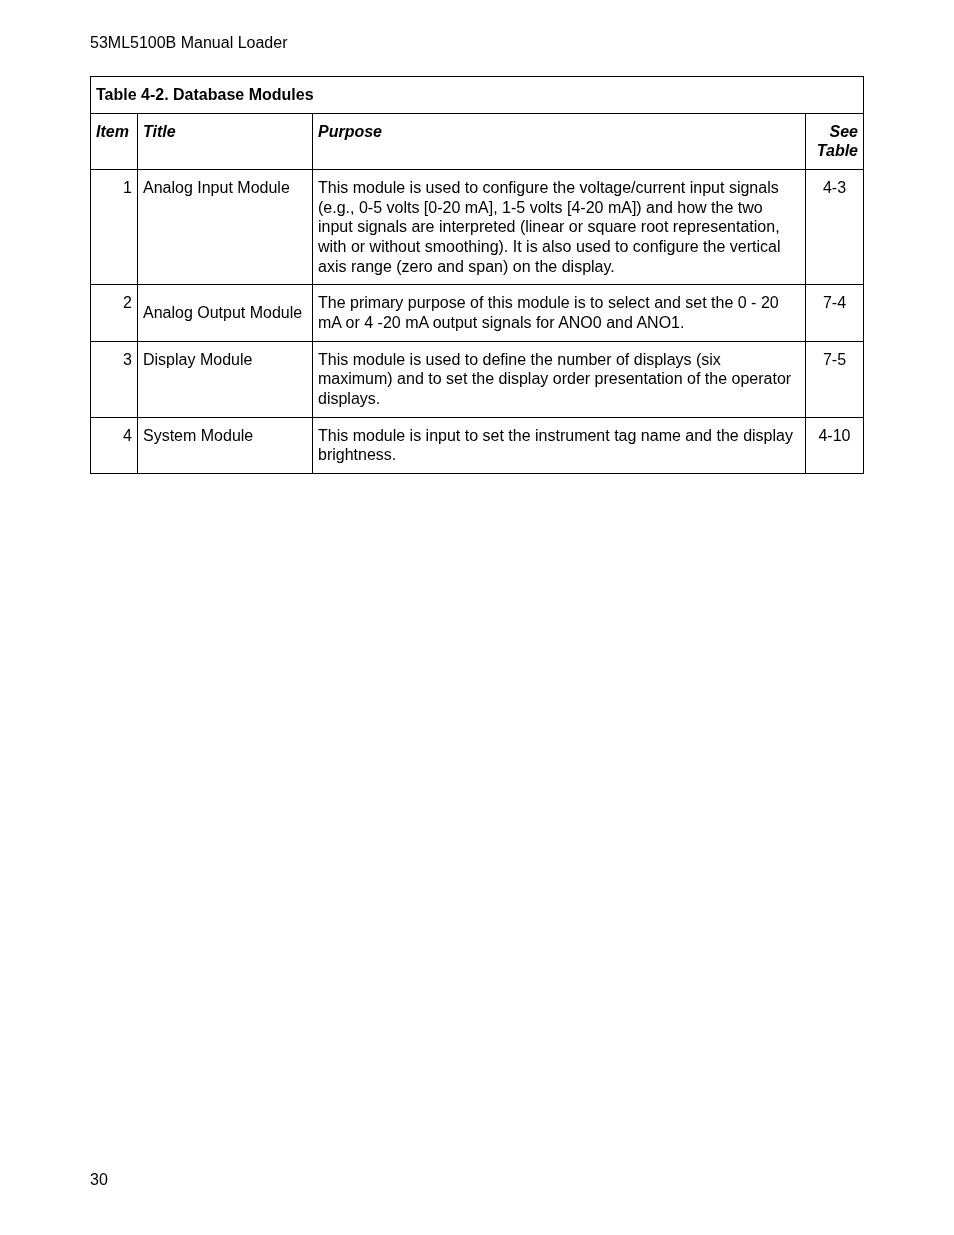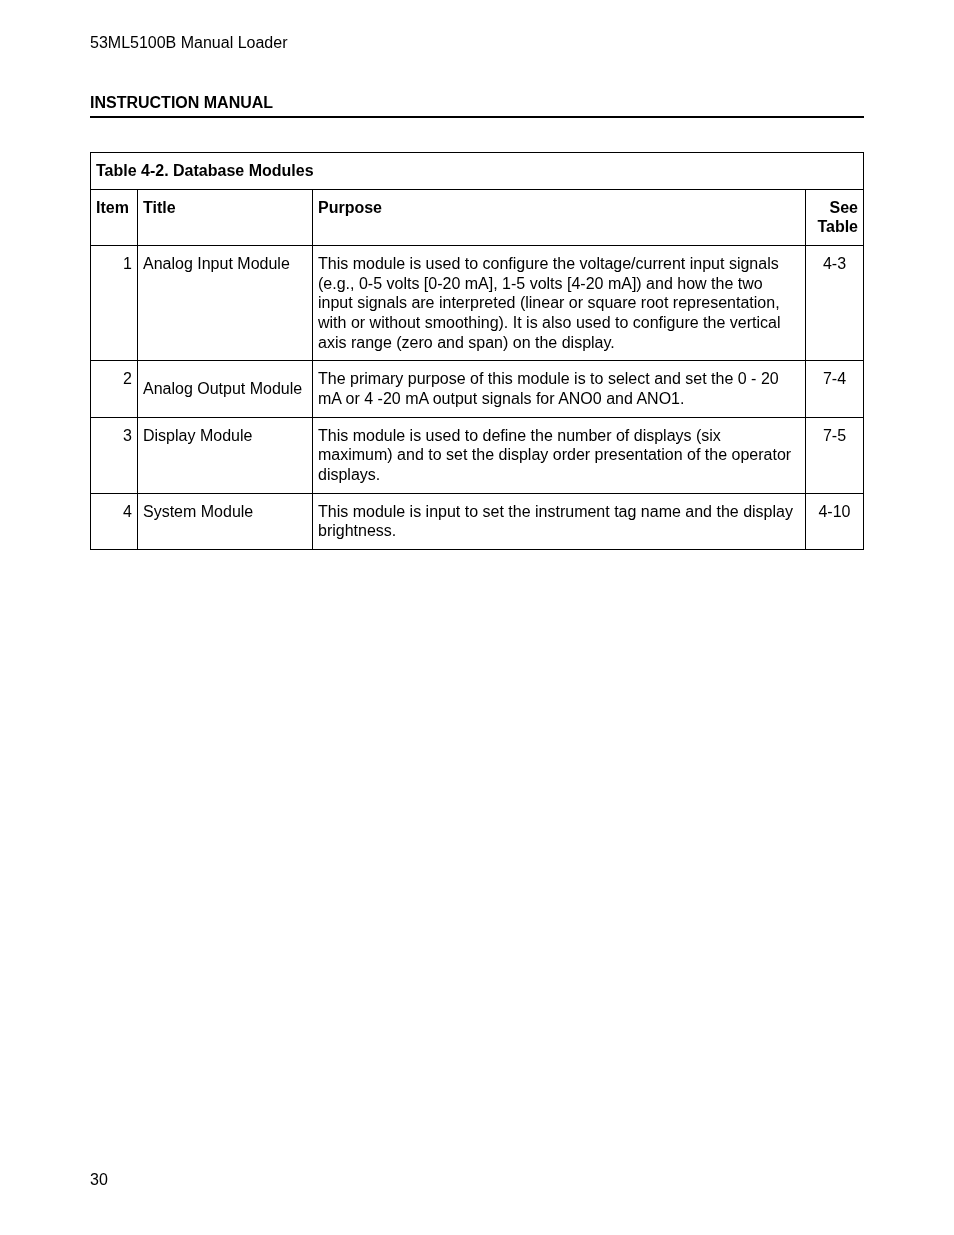--- a/index.html
+++ b/index.html
@@ -14,21 +14,21 @@
     box-sizing: border-box;
   }
   .page {
     padding: 34px 90px 0 90px;
     box-sizing: border-box;
     height: 100%;
     position: relative;
   }
   .header-line1 {
     font-size: 16px;
-    margin-bottom: 42px;
+    margin-bottom: 24px;
   }
   .header-line2 {
     font-size: 16px;
     font-weight: bold;
     padding-bottom: 4px;
     border-bottom: 2px solid #000;
     margin-bottom: 34px;
   }
   table.modules {
     border-collapse: collapse;
@@ -42,20 +42,21 @@
     vertical-align: top;
     line-height: 1.23;
   }
   .caption-cell {
     font-size: 21px;
     font-weight: bold;
     text-align: left;
     padding: 6px 8px 4px 8px;
   }
   th.hdr {
+    font-style: italic;
     font-weight: bold;
     text-align: left;
   }
   col.c-item  { width: 47px; }
   col.c-title { width: 175px; }
   col.c-purp  { width: auto; }
   col.c-see   { width: 58px; }
   td.item { text-align: right; padding-right: 6px;}
   td.see  { text-align: center; }
   th.see  { text-align: right; }
@@ -64,21 +65,20 @@
     bottom: 46px;
     left: 90px;
     font-size: 16px;
   }
 </style>
 </head>
 <body>
 
 <div class="page">
   <div class="header-line1">53ML5100B Manual Loader</div>
-  <div class="header-line2">INSTRUCTION MANUAL</div>
 
   <table class="modules">
     <colgroup>
       <col class="c-item">
         <col class="c-title">
         <col class="c-purp">
         <col class="c-see">
     </colgroup>
     <tbody>
         <tr>

